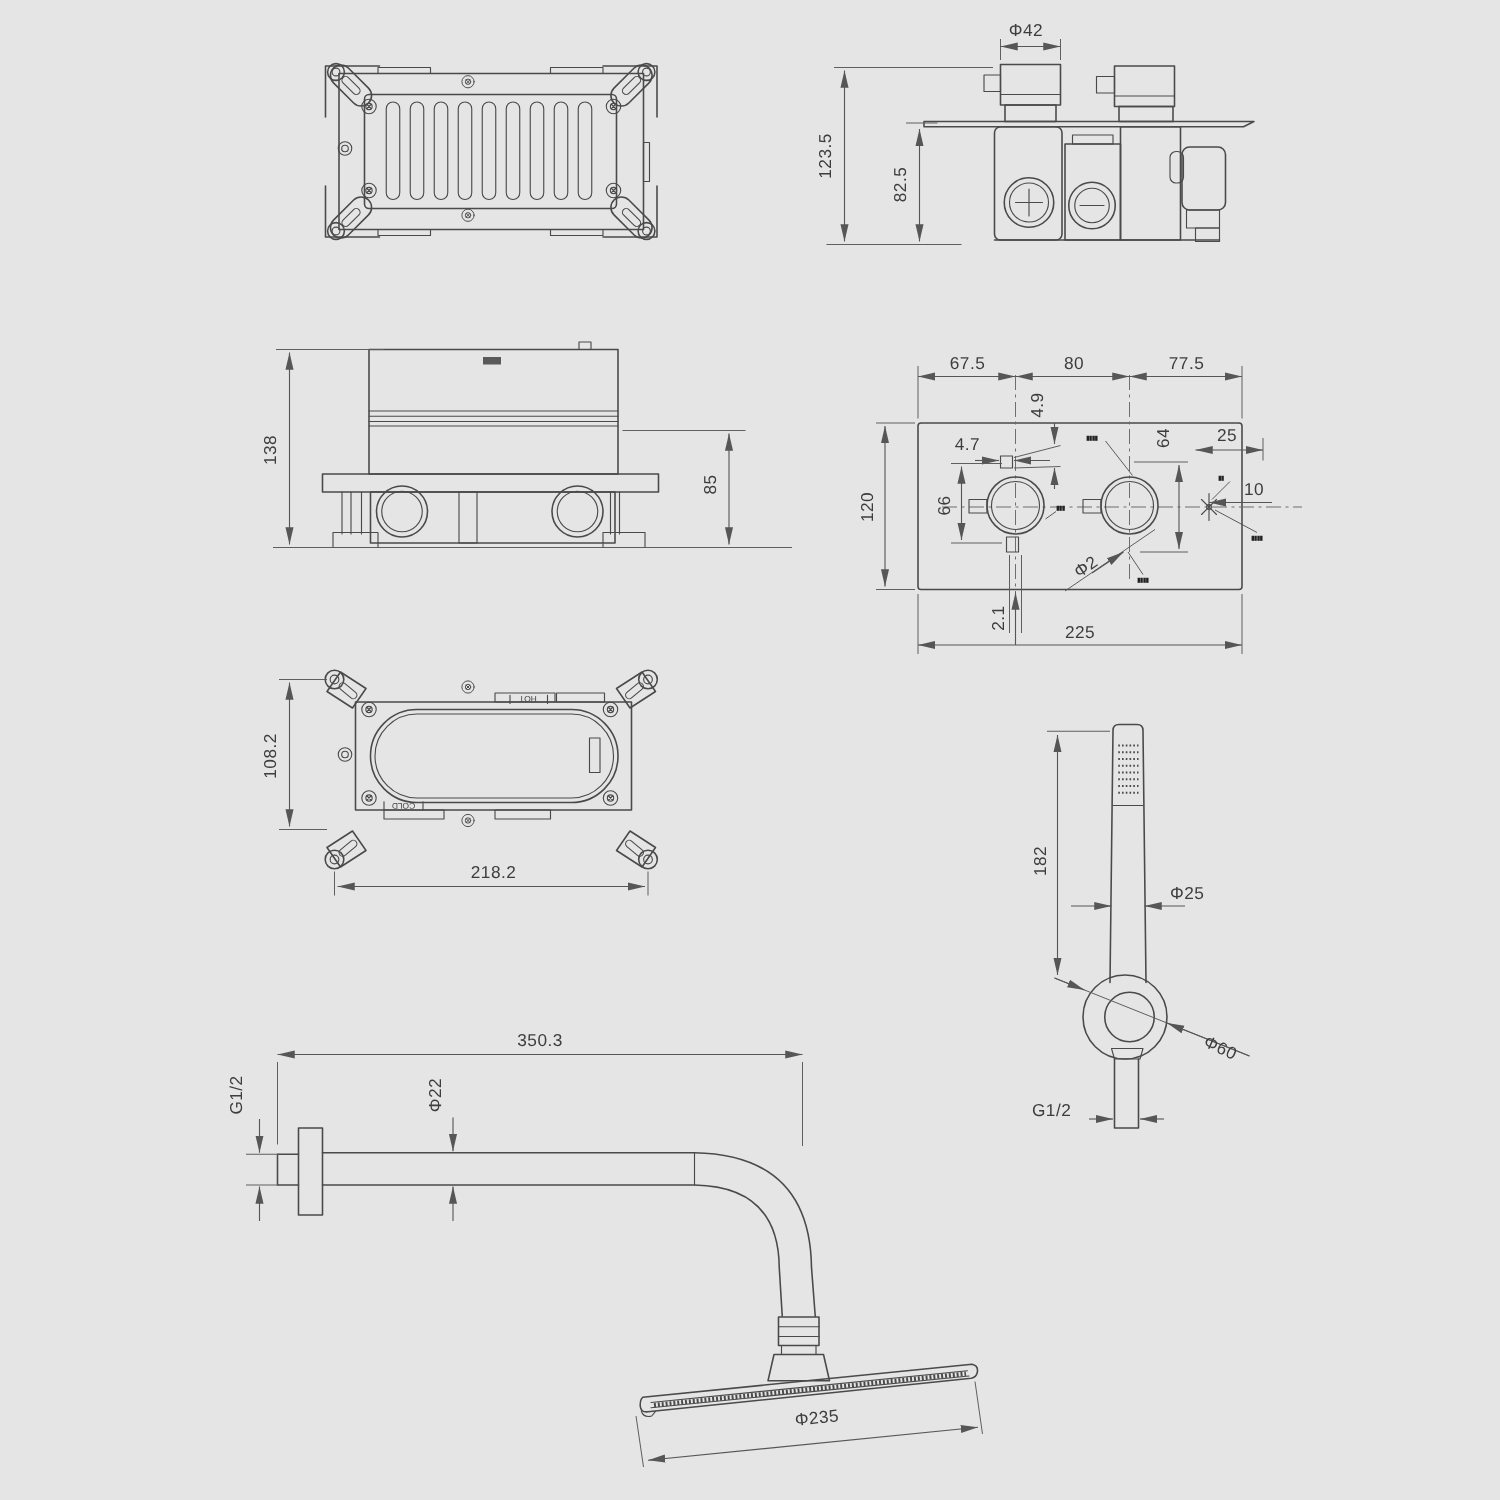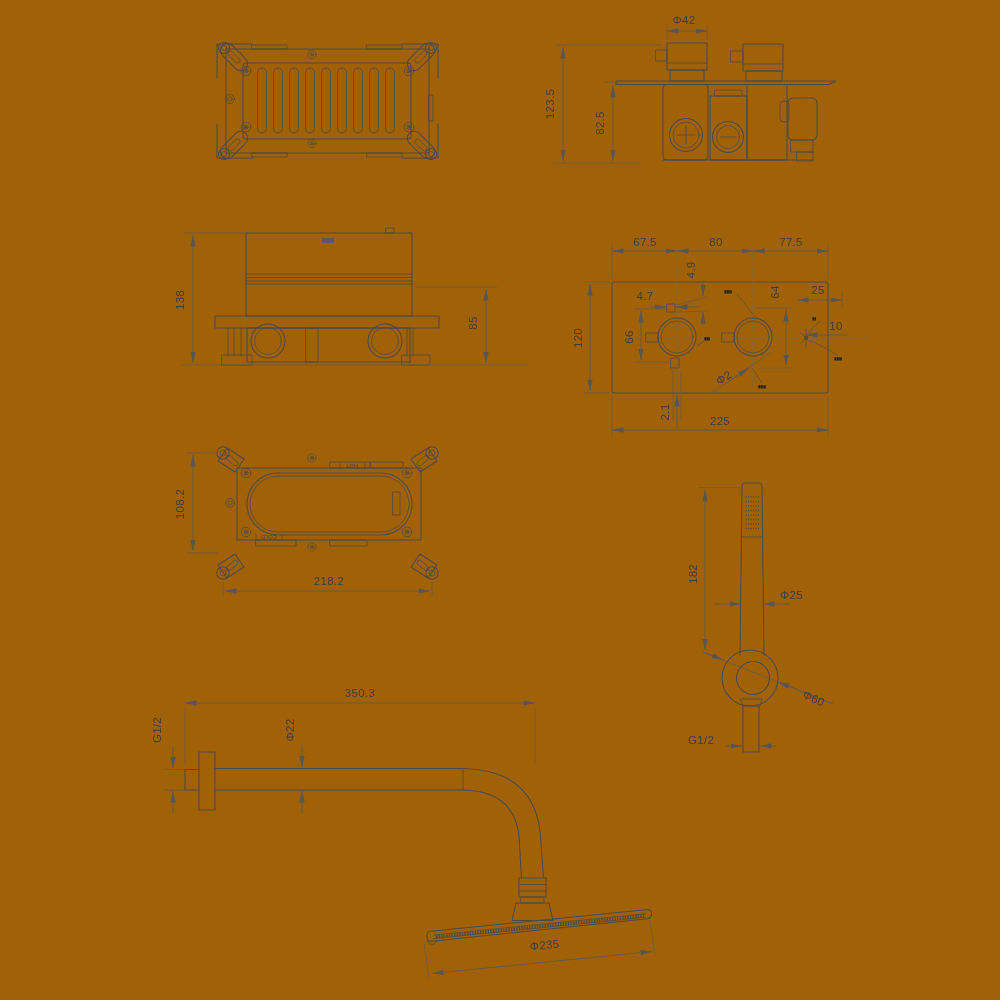--- a/index.html
+++ b/index.html
@@ -1,16 +1,16 @@
 <!DOCTYPE html>
 <html><head>
 <meta charset="utf-8">
 <style>
   html,body{margin:0;padding:0;background:#fff;}
-  .sheet{position:relative;width:1000px;height:1000px;background:#a16207;overflow:hidden;}
+  .sheet{position:relative;width:1000px;height:1000px;background:#e5e5e5;overflow:hidden;}
   svg{display:block;}
   .geo{fill:none;stroke:#4a4a4a;stroke-width:1.05;stroke-linecap:round;stroke-linejoin:round;}
   .thin{stroke-width:0.75;}
   .dim{fill:none;stroke:#565656;stroke-width:0.75;marker-start:url(#arw);marker-end:url(#arw);}
   .dime{fill:none;stroke:#565656;stroke-width:0.75;marker-end:url(#arw);}
   .ext{fill:none;stroke:#5a5a5a;stroke-width:0.65;}
   .cl{fill:none;stroke:#6a6a6a;stroke-width:0.65;stroke-dasharray:10 3 2 3;}
   .lead{fill:none;stroke:#4a4a4a;stroke-width:0.6;}
   text{font-family:"Liberation Sans","DejaVu Sans",sans-serif;fill:#3d3d3d;}
   .dt{font-size:11.5px;letter-spacing:0.3px;}

